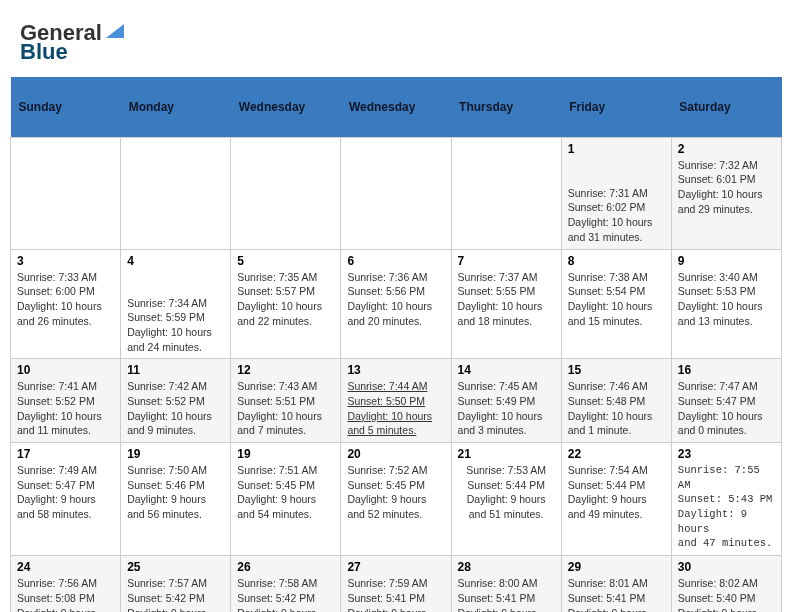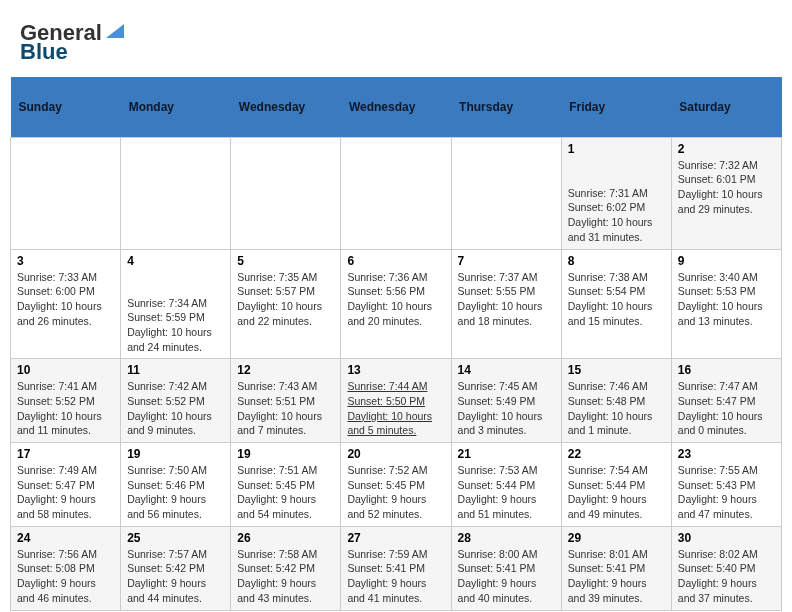--- a/index.html
+++ b/index.html
@@ -253,35 +253,35 @@
         </td>
         <td>
           <span class="day-number">20</span>
           <div class="day-info" style="white-space: pre-line;">Sunrise: 7:52 AM
 Sunset: 5:45 PM
 Daylight: 9 hours
 and 52 minutes.</div>
         </td>
         <td>
           <span class="day-number">21</span>
-          <div class="day-info" style="white-space: pre-line;">Sunrise: 7:53 AM
+          <div class="day-info" style="white-space: pre-line; text-align: center;">Sunrise: 7:53 AM
 Sunset: 5:44 PM
 Daylight: 9 hours
 and 51 minutes.</div>
         </td>
         <td>
           <span class="day-number">22</span>
           <div class="day-info" style="white-space: pre-line;">Sunrise: 7:54 AM
 Sunset: 5:44 PM
 Daylight: 9 hours
 and 49 minutes.</div>
         </td>
         <td>
           <span class="day-number">23</span>
-          <div class="day-info" style="white-space: pre-line;">Sunrise: 7:55 AM
+          <div class="day-info" style="white-space: pre-line; font-family: Liberation Mono, monospace;">Sunrise: 7:55 AM
 Sunset: 5:43 PM
 Daylight: 9 hours
 and 47 minutes.</div>
         </td>
       </tr>
       <tr>
         <td>
           <span class="day-number">24</span>
           <div class="day-info" style="white-space: pre-line;">Sunrise: 7:56 AM
 Sunset: 5:08 PM

